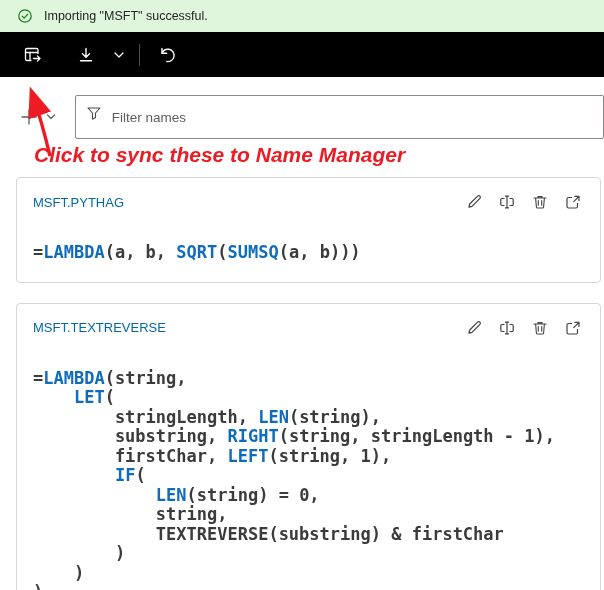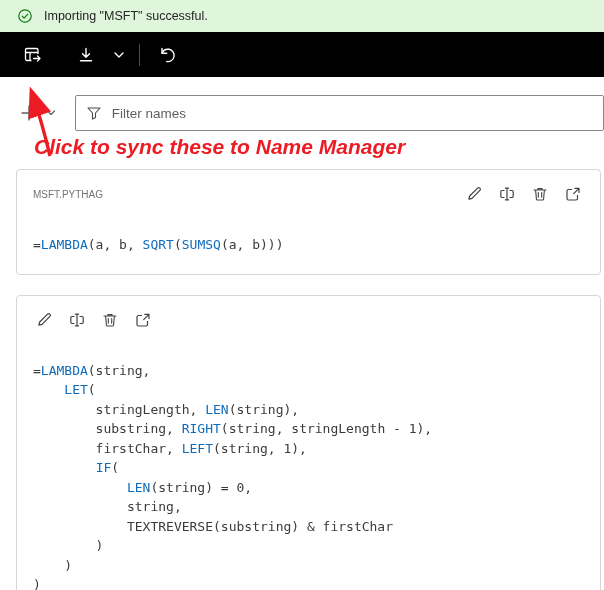--- a/index.html
+++ b/index.html
@@ -43,21 +43,21 @@
     padding: 18px 0 0 16px;
   }
   .plus-btn, .plus-chevron-btn {
     background: none; border: none; padding: 0; cursor: pointer;
     display: flex; align-items: center; justify-content: center;
   }
   .plus-btn { width: 26px; height: 36px; }
   .plus-chevron-btn { width: 20px; height: 36px; }
   .filter-field {
     position: relative; margin-left: 14px;
-    width: 545px; height: 36px;
+    width: 545px; height: 44px;
   }
   .filter-input {
     box-sizing: border-box;
     width: 100%; height: 100%;
     border: 1px solid #8a8886; border-radius: 2px;
     padding: 0 8px 0 36px;
     font-family: "Liberation Sans", sans-serif;
     font-size: 13.5px; color: #242424;
     outline: none;
   }
@@ -85,33 +85,34 @@
   .card {
     border: 1px solid #d6d6d6; border-radius: 4px;
     background: #fff;
     padding: 13px 16px 19px;
     margin-bottom: 20px;
   }
   .card-header {
     display: flex; align-items: center; justify-content: space-between;
     height: 22px;
   }
-  .card-title { font-size: 10px; color: #737373; }
+  .card-title { font-size: 13px; color: #0369a1; }
   .card-actions { display: flex; gap: 11px; }
   .icon-btn {
     width: 22px; height: 22px;
     display: flex; align-items: center; justify-content: center;
     background: none; border: none; padding: 0; cursor: pointer;
   }
   .code {
     margin: 30px 0 0 0;
     font-family: "DejaVu Sans Mono", monospace;
-    font-size: 13px; line-height: 19.5px;
+    font-size: 17px; line-height: 19.5px;
     color: var(--code-color, #3b3b3b);
     white-space: pre;
+    font-weight: bold;
   }
   .fn { color: var(--fn-color, #0f6cbd); }
 </style>
 </head>
 <body>
 
 <div class="banner">
   <span style="display:flex">
     <svg width="18" height="18" viewBox="0 0 18 18" fill="none">
       <circle cx="9" cy="9" r="6.2" stroke="#0f7b0f" stroke-width="1.2"></circle>
@@ -227,20 +228,21 @@
             </svg>
           </span>
         </button>
       </div>
     </div>
     <pre class="code"><div class="code-line">=<span class="fn">LAMBDA</span>(a, b, <span class="fn">SQRT</span>(<span class="fn">SUMSQ</span>(a, b)))</div></pre>
   </section>
 
   <section class="card">
     <div class="card-header">
+      <span class="card-title">MSFT.TEXTREVERSE</span>
       <div class="card-actions">
         <button class="icon-btn">
           <span style="display:flex">
             <svg width="18" height="18" viewBox="0 0 18 18" fill="none">
               <path d="M12.6 3.1 a1.6 1.6 0 0 1 2.3 2.3 L7 13.3 L3.9 14.1 L4.7 11 Z" stroke="#424242" stroke-width="1.2" stroke-linejoin="round"></path>
             </svg>
           </span>
         </button>
         <button class="icon-btn">
           <span style="display:flex">

